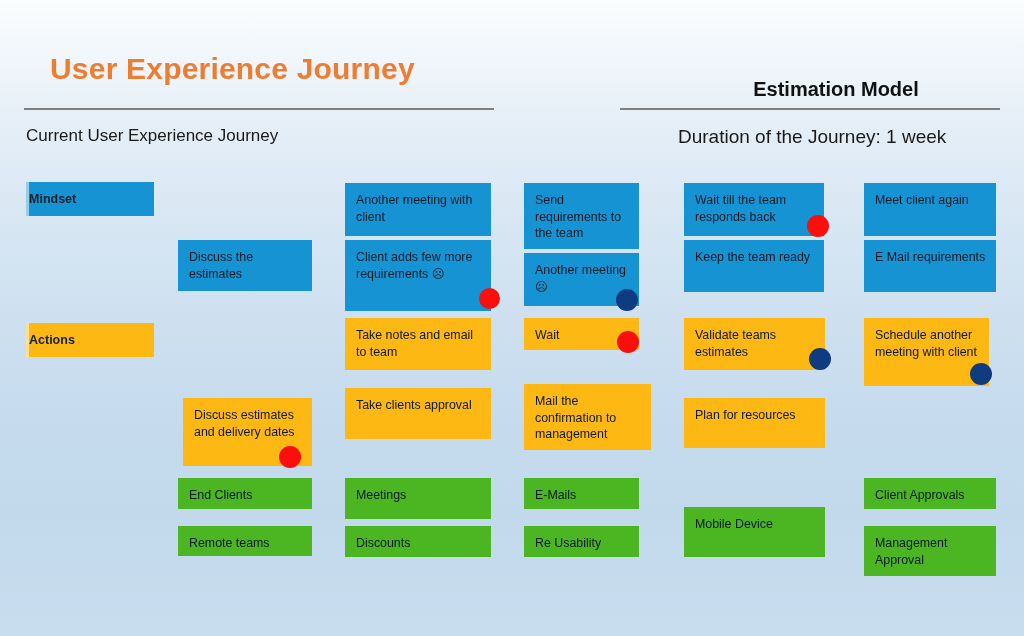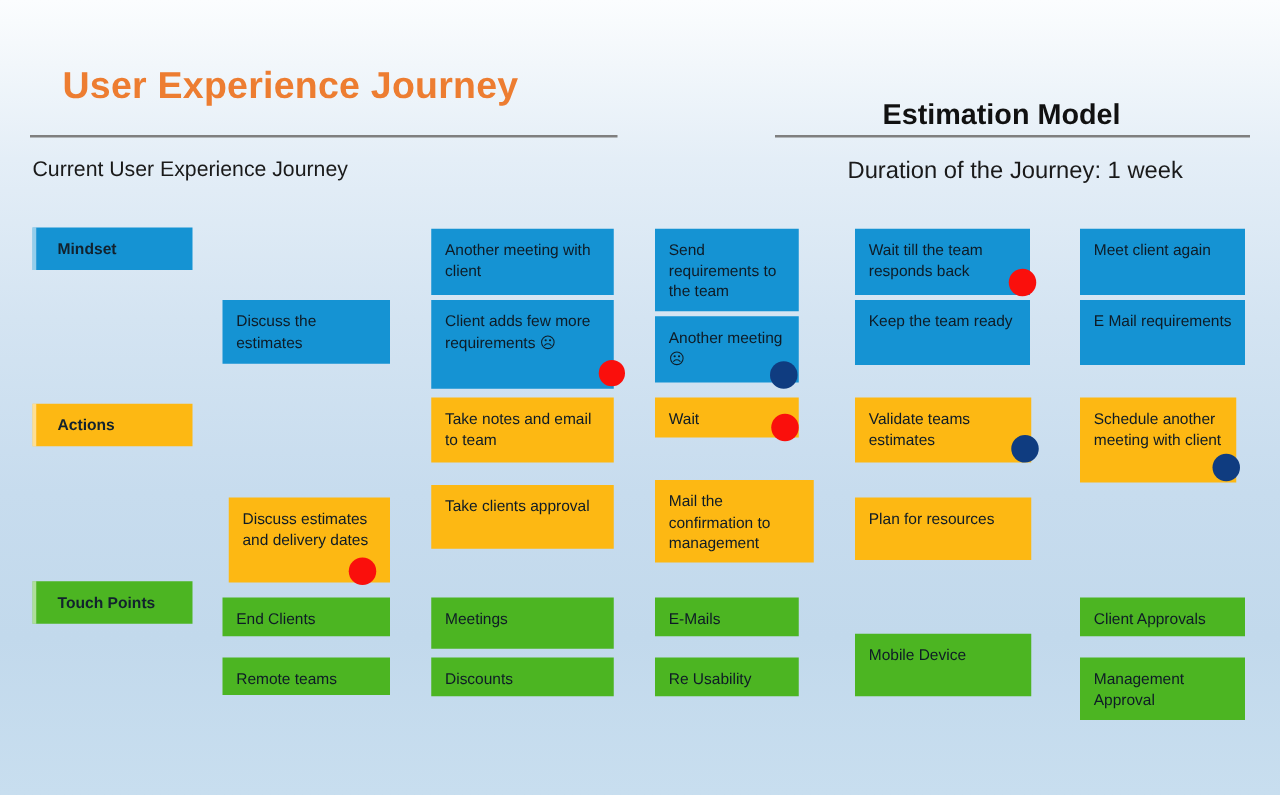--- a/index.html
+++ b/index.html
@@ -14,21 +14,21 @@
 
   
   .title{
     position:absolute;left:24px;top:52px;
     font-size:30px;font-weight:bold;color:#ED7D31;
     letter-spacing:.2px;
     margin-left:26px;
   }
   .subtitle-right{
     position:absolute;left:706px;top:78px;width:260px;
-    font-size:23px;font-weight:bold;color:#111;
+    text-align:center;font-size:20px;font-weight:bold;color:#111;
   }
   .rule-left{
     position:absolute;left:24px;top:108px;width:470px;height:2px;
     background:#7f7f7f;
   }
   .rule-right{
     position:absolute;left:620px;top:108px;width:380px;height:2px;
     background:#7f7f7f;
   }
   .caption-left{
@@ -38,21 +38,21 @@
   .caption-right{
     position:absolute;left:678px;top:126px;
     font-size:19px;color:#1a1a1a;
   }
 
   
   .rowlabel{
     position:absolute;left:26px;width:128px;height:34px;
     display:flex;align-items:center;
     font-size:12.5px;font-weight:bold;color:#12222e;
-    padding-left:20px;box-sizing:border-box;
+    padding-left:3px;box-sizing:border-box;
   }
   .rowlabel::before{
     content:"";position:absolute;left:0;top:0;bottom:0;width:3px;
     background:rgba(255,255,255,.55);
   }
   .rl-mindset{background:#1593D3;}
   .rl-actions{background:#FDB813;}
   .rl-touch{background:#4CB522;}
 
   
@@ -82,23 +82,20 @@
   <div class="rule-left"></div>
   <div class="rule-right"></div>
   <div class="caption-left">Current User Experience Journey</div>
   <div class="caption-right">Duration of the Journey: 1 week</div>
 
   <div class="rowlabel rl-mindset" style="top:182px">
     <span>Mindset</span>
   </div>
   <div class="rowlabel rl-actions" style="top:323px">
     <span>Actions</span>
-  </div>
-  <div class="rowlabel rl-touch" style="top:465px">
-    <span>Touch Points</span>
   </div>
 
   <div class="card blue" style="left:178px;top:240px;width:134px;height:51px">Discuss the estimates</div>
 
   <div class="card blue" style="left:345px;top:183px;width:146px;height:53px">Another meeting with client</div>
   <div class="card blue" style="left:345px;top:240px;width:146px;height:71px">Client adds few more requirements ☹</div>
   <div class="dot red" style="left:479px;top:288px;width:21px;height:21px"></div>
 
   <div class="card blue" style="left:524px;top:183px;width:115px;height:66px">Send requirements to the team</div>
   <div class="card blue" style="left:524px;top:253px;width:115px;height:53px">Another meeting ☹</div>

